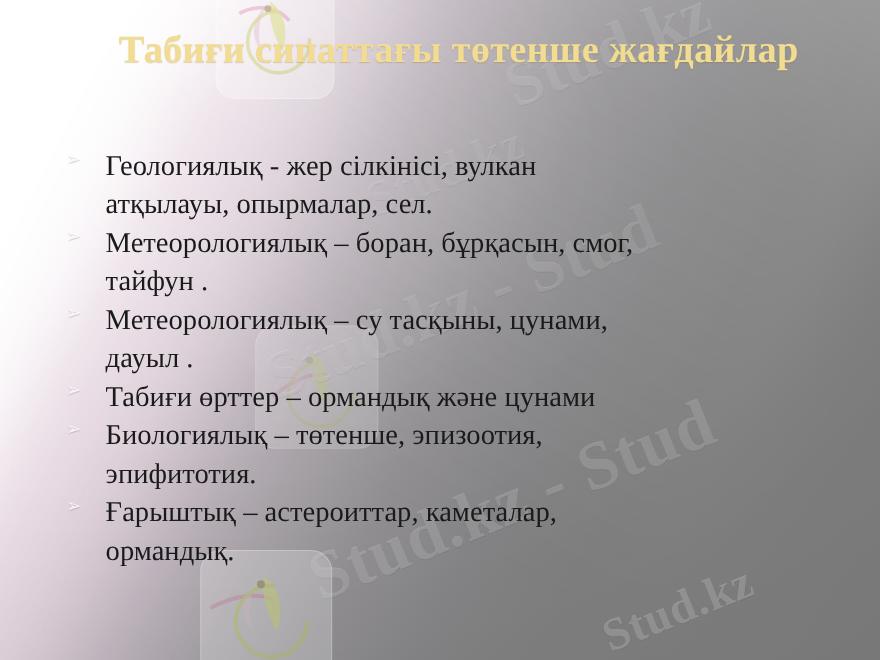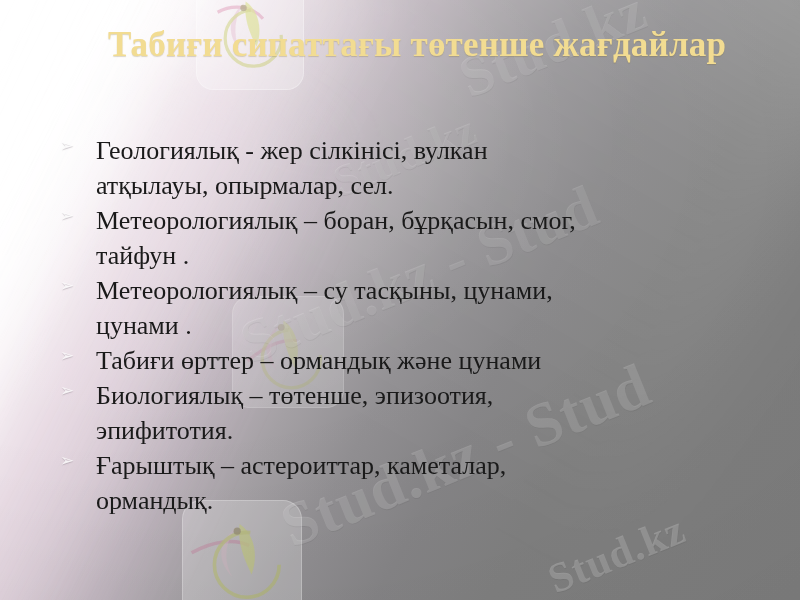--- a/index.html
+++ b/index.html
@@ -232,21 +232,21 @@
 
     <div class="bullet-item">
       <span class="bullet-marker">➢</span>
       <span class="bullet-text">Метеорологиялық – боран, бұрқасын, смог,</span>
       <span class="cont-line">тайфун .</span>
     </div>
 
     <div class="bullet-item">
       <span class="bullet-marker">➢</span>
       <span class="bullet-text">Метеорологиялық – су тасқыны, цунами,</span>
-      <span class="cont-line">цунами .</span>
+      <span class="cont-line">дауыл .</span>
     </div>
 
     <div class="bullet-item">
       <span class="bullet-marker">➢</span>
       <span class="bullet-text"> Табиғи өрттер – ормандық және цунами</span>
     </div>
 
     <div class="bullet-item">
       <span class="bullet-marker">➢</span>
       <span class="bullet-text">Биологиялық – төтенше, эпизоотия,</span>

